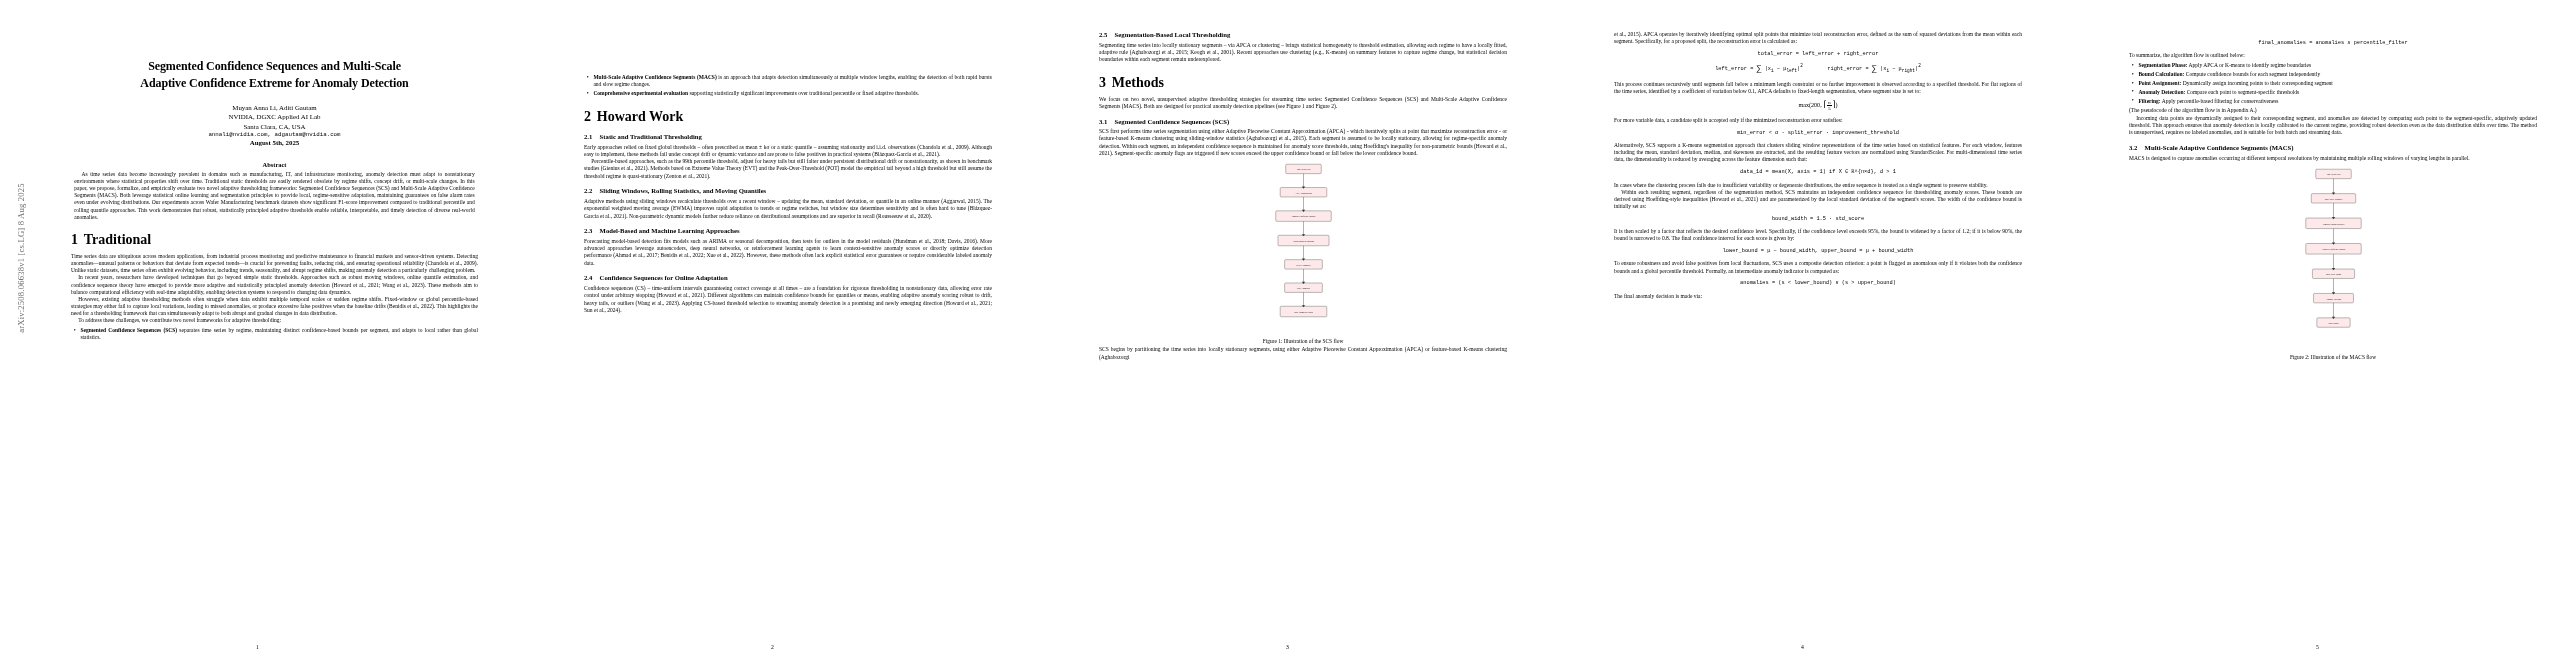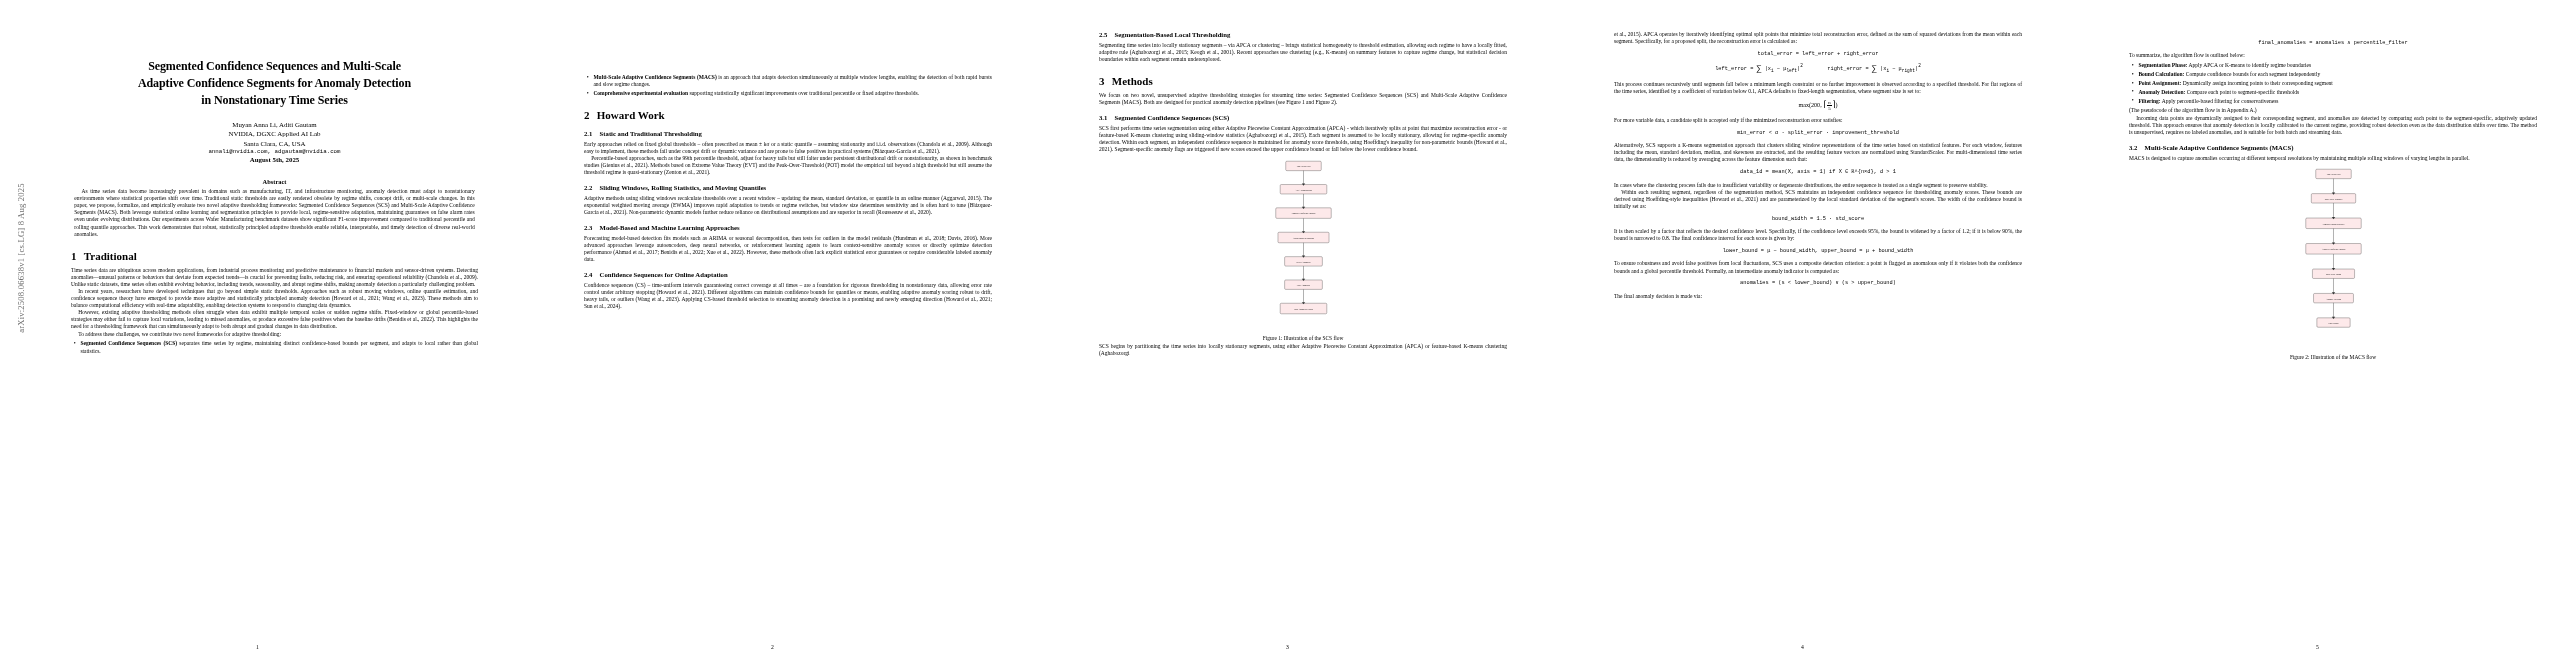--- a/index.html
+++ b/index.html
@@ -91,21 +91,21 @@
     font-size: 5.5px;
     line-height: 1.30;
     text-align: justify;
     text-justify: inter-word;
     padding: 0 3.3px;
     hyphens: auto;
   }
   .abstract .ind { text-indent: 7.2px; display: block; }
 
   h2.sec {
-    font-size: 11px;
+    font-size: 14px;
     font-weight: bold;
     margin: 11.7px 0 3.9px 0;
     line-height: 1.2;
   }
   h2.sec .num { display: inline-block; min-width: 12.8px; }
   h3.sub {
     font-size: 6.7px;
     font-weight: bold;
     margin: 7.8px 0 2.8px 0;
     line-height: 1.2;
@@ -199,22 +199,21 @@
 </head>
 <body>
 
 <div class="spread">
 
   <div class="page p1">
     <div class="arxiv-stamp">arXiv:2508.06638v1  [cs.LG]  8 Aug 2025</div>
     <div class="page-inner">
       <div class="title">
         <div>Segmented Confidence Sequences and Multi-Scale</div>
-        <div>Adaptive Confidence Segments for Anomaly Detection</div>
-        <div>in Nonstationary Time Series</div>
+        <div>Adaptive Confidence Extreme for Anomaly Detection</div>
       </div>
       <div class="authors">
         <div>Muyan Anna Li, Aditi Gautam</div>
         <div>NVIDIA, DGXC Applied AI Lab</div>
         <div>Santa Clara, CA, USA</div>
       </div>
       <div class="email">annali@nvidia.com, adgautam@nvidia.com</div>
       <div class="date">August 5th, 2025</div>
 
       <div class="abstract-head">Abstract</div>

